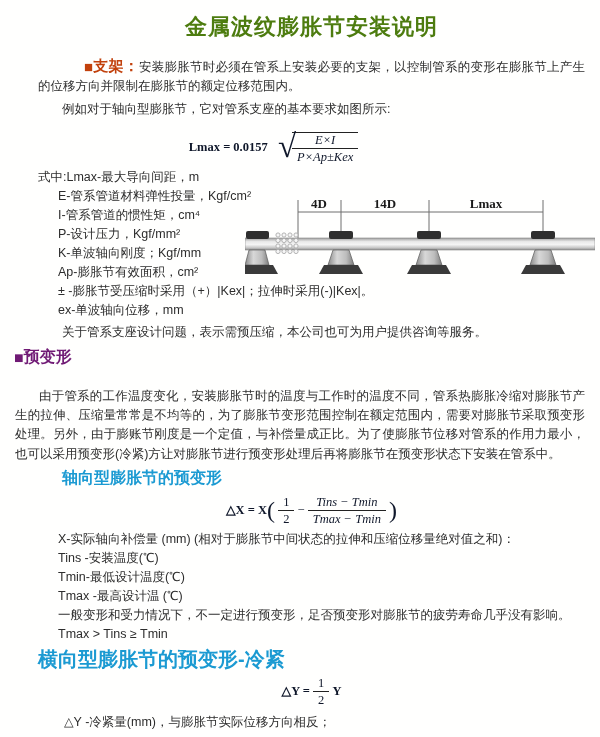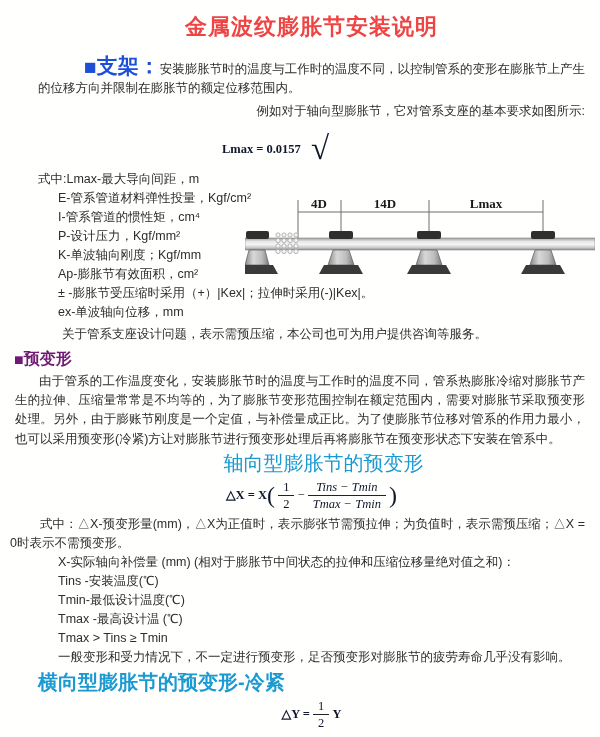--- a/index.html
+++ b/index.html
@@ -4,27 +4,27 @@
 <style>
   html,body{margin:0;padding:0;}
   body{
     width:600px;height:737px;position:relative;overflow:hidden;
     background:#fffffe;color:#2d2d2d;
     font-family:"Liberation Sans",sans-serif;
     font-size:12.5px;line-height:19px;
   }
   .page{padding:0 15px 0 38px;position:relative;}
   .doc-title{
-    font-size:22px;font-weight:bold;color:#ef4444;text-align:center;
+    font-size:22px;font-weight:bold;color:#4d7c0f;text-align:center;
     margin:12px 0 0;letter-spacing:1px;line-height:30px;
   }
-  .sec-inline{color:#1d4ed8;font-size:21px;font-weight:bold;}
+  .sec-inline{color:#c2410c;font-size:15px;font-weight:bold;}
   .sec-inline .sq{position:relative;top:1px;}
   .support-intro{margin:14px 0 0;text-indent:46px;text-align:justify;}
-  .example-line{margin:4px 0 0;text-indent:24px;text-align:right;}
+  .example-line{margin:4px 0 0;text-indent:24px;}
   .formula{
     font-family:"Liberation Serif",serif;color:#0f172a;
     text-align:center;white-space:nowrap;
   }
   .formula b{font-weight:bold;}
   .f-lmax{margin:9px 0 2px;transform:translateX(-38px);height:38px;line-height:38px;}
   .frac{
     display:inline-flex;flex-direction:column;vertical-align:middle;
     text-align:center;font-size:12.5px;line-height:14px;font-style:italic;
   }
@@ -38,49 +38,52 @@
   }
   .paren{font-size:24px;font-weight:normal;vertical-align:middle;position:relative;top:-1px;}
   .defs-wrap{position:relative;margin-top:2px;}
   .def-where{line-height:19px;}
   .def-line{margin-left:20px;line-height:19px;}
   .consult-line{margin:3px 0 0;text-indent:24px;}
   .sec-head{
     color:#701a75;font-weight:bold;font-size:16px;line-height:20px;margin:5px 0 0 -24px;
   }
   .sec-head .sq{position:relative;top:1px;}
-  .preform-para{margin:3px 0 0 -23px;text-indent:24px;text-align:justify;line-height:19.2px;}
+  .preform-para{margin:20px 0 0 -23px;text-indent:24px;text-align:justify;line-height:19.2px;}
   .sub-head{
-    color:#1b9ad2;font-weight:normal;font-size:20px;line-height:20px;margin:4px 0 0 24px;text-align:center;
+    color:#1b9ad2;font-weight:bold;font-size:16px;line-height:20px;margin:4px 0 0 24px;
   }
   .f-dx{margin:5px 0 3px;height:34px;line-height:34px;}
   .note-first{margin:0 0 0 -28px;text-indent:30px;text-align:justify;line-height:19px;}
   .note-line{margin-left:20px;line-height:19px;}
   .sub-head-lg{
     color:#1b9ad2;font-weight:bold;font-size:20px;line-height:23px;margin:4px 0 0 0;
   }
   .f-dy{margin:4px 0 4px;height:32px;line-height:32px;}
   .note-last{margin:6px 0 0 26px;line-height:19px;}
   .diagram{position:absolute;left:245px;top:192px;width:350px;height:100px;}
   .dim-label{font-family:"Liberation Serif",serif;font-size:13px;font-weight:bold;fill:#1a1a1a;}
 </style>
 </head>
 <body>
 
 <div class="page">
 
   <div class="doc-title">金属波纹膨胀节安装说明</div>
 
-  <p class="support-intro"><span class="sec-inline"><span class="sq">■</span><span>支架：</span></span><span>安装膨胀节时的温度与工作时的温度不同，以控制管系的变形在膨胀节上产生的位移方向并限制在膨胀节的额定位移范围内。</span></p>
+  <p class="support-intro"><span class="sec-inline"><span class="sq">■</span><span>支架：</span></span><span>安装膨胀节时必须在管系上安装必要的支架，以控制管系的变形在膨胀节上产生的位移方向并限制在膨胀节的额定位移范围内。</span></p>
 
   <p class="example-line">例如对于轴向型膨胀节，它对管系支座的基本要求如图所示:</p>
 
   <div class="formula f-lmax">
     <b>Lmax = 0.0157</b>
-    <span class="root-glyph">√</span>
+    <span class="root-glyph">√</span><span class="frac rooted">
+        <span class="num">E×I</span>
+        <span class="den">P×Ap±Kex</span>
+      </span>
   </div>
 
   <div class="defs-wrap">
     <div class="def-where">式中:Lmax-最大导向间距，m</div>
     <div class="def-line">E-管系管道材料弹性投量，Kgf/cm²</div>
     <div class="def-line">I-管系管道的惯性矩，cm⁴</div>
     <div class="def-line">P-设计压力，Kgf/mm²</div>
     <div class="def-line">K-单波轴向刚度；Kgf/mm</div>
     <div class="def-line">Ap-膨胀节有效面积，cm²</div>
     <div class="def-line">± -膨胀节受压缩时采用（+）|Kex|；拉伸时采用(-)|Kex|。</div>
@@ -102,27 +105,26 @@
         <span class="den">2</span>
       </span>
     <span>−</span>
     <span class="frac">
         <span class="num">Tins − Tmin</span>
         <span class="den">Tmax − Tmin</span>
       </span>
     <span class="paren">)</span>
   </div>
 
-  <p class="note-first">式中：△X-预变形量(mm)，△X为正值时，表示膨张节需预拉伸；为负值时，表示需预压缩；△X = 0时表示不需预变形。</p>
   <div class="note-line">X-实际轴向补偿量 (mm) (相对于膨胀节中间状态的拉伸和压缩位移量绝对值之和)：</div>
   <div class="note-line">Tins -安装温度(℃)</div>
   <div class="note-line">Tmin-最低设计温度(℃)</div>
   <div class="note-line">Tmax -最高设计温  (℃)</div>
+  <div class="note-line">一般变形和受力情况下，不一定进行预变形，足否预变形对膨胀节的疲劳寿命几乎没有影响。</div>
   <div class="note-line">Tmax &gt; Tins ≥ Tmin</div>
-  <div class="note-line">一般变形和受力情况下，不一定进行预变形，足否预变形对膨胀节的疲劳寿命几乎没有影响。</div>
 
   <div class="sub-head-lg">横向型膨胀节的预变形-冷紧</div>
 
   <div class="formula f-dy">
     <b>△Y =</b>
     <span class="frac upright">
         <span class="num">1</span>
         <span class="den">2</span>
       </span>
     <b>Y</b>

